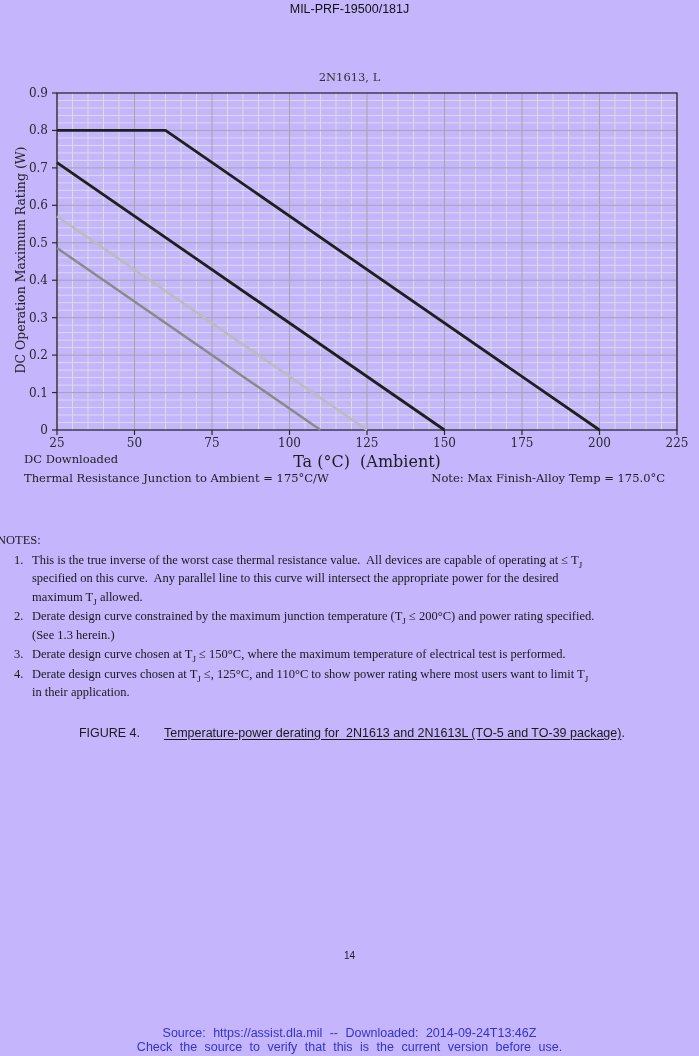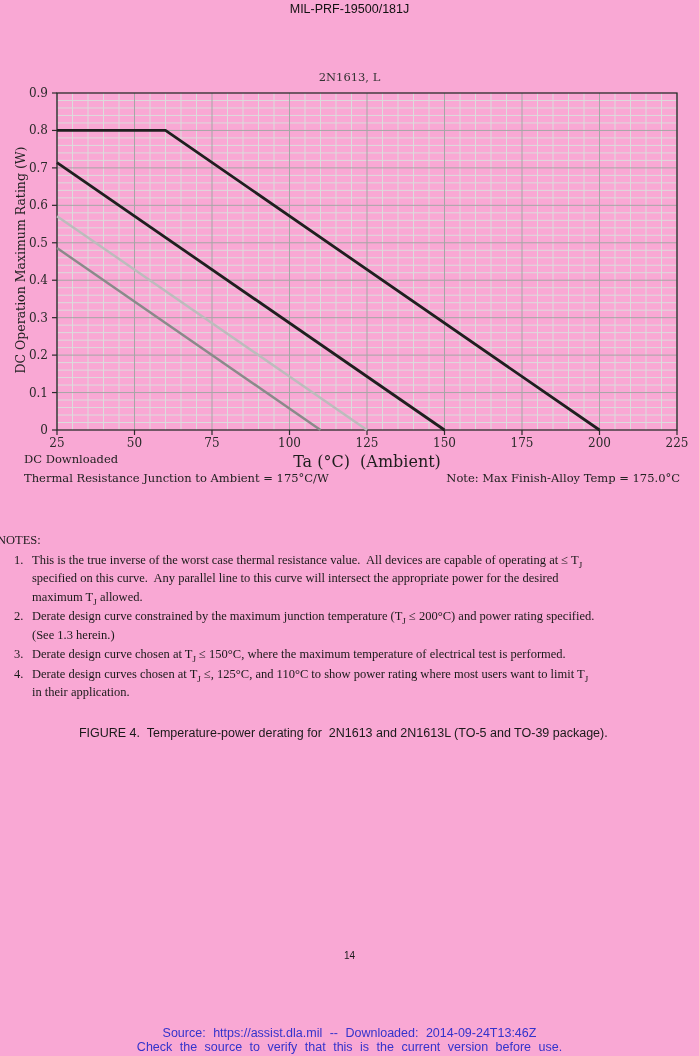--- a/index.html
+++ b/index.html
@@ -1,17 +1,17 @@
 <!DOCTYPE html>
 <html><head>
 <meta charset="utf-8">
 <style>
   html,body { margin:0; padding:0; background:#ffffff; }
   .page {
-    position:relative; width:699px; height:1056px; background:#f9a8d4;
+    position:relative; width:699px; height:1056px; background:#c4b5fd;
     font-family:"Liberation Sans", sans-serif; color:#1a1a1a; overflow:hidden;
   }
   .doc-header {
     position:absolute; top:2px; left:0; width:699px; text-align:center;
     font-size:12.5px; color:#111;
   }
   .chart-title {
     position:absolute; top:44px; left:0; width:699px; text-align:center;
     font-family:"DejaVu Serif", serif; font-size:19.5px; color:#474747; letter-spacing:0.4px;
   }
@@ -31,33 +31,33 @@
   }
   .anno-dc {
     position:absolute; top:452px; left:24px;
     font-family:"DejaVu Serif", serif; font-size:11.5px; color:#222;
   }
   .anno-thermal {
     position:absolute; top:471px; left:24px;
     font-family:"DejaVu Serif", serif; font-size:11.5px; color:#222;
   }
   .anno-note {
-    position:absolute; top:471px; right:19px;
+    position:absolute; top:471px; right:34px;
     font-family:"DejaVu Serif", serif; font-size:11.5px; color:#222;
   }
   .notes { position:absolute; top:531px; left:0; width:699px; font-size:12.5px; line-height:18.5px;font-family:Liberation Serif, serif; }
   .notes-heading { margin-left:-3px; }
   .note-item { display:flex; align-items:flex-start; margin-top:1px; }
   .note-num { flex:0 0 18px; margin-left:14px; }
   .note-text { flex:1 1 auto; white-space:pre-wrap; }
   .note-text sub { font-size:9px; line-height:0; }
   .caption {
     position:absolute; top:712px; left:65px; font-size:12.5px; white-space:pre;
   }
-  .caption .u { text-underline-offset:2px; }
+  .caption .u { text-decoration:underline; text-underline-offset:2px;margin-left:17px; }
   .page-number { position:absolute; top:950px; left:0; width:699px; text-align:center; font-size:10px; }
   .footer {
     position:absolute; top:1027px; left:0; width:699px; text-align:center;
     font-size:12.5px; line-height:13.5px; word-spacing:4px;
   }
 </style>
 </head>
 <body>
 
 <div class="page">

